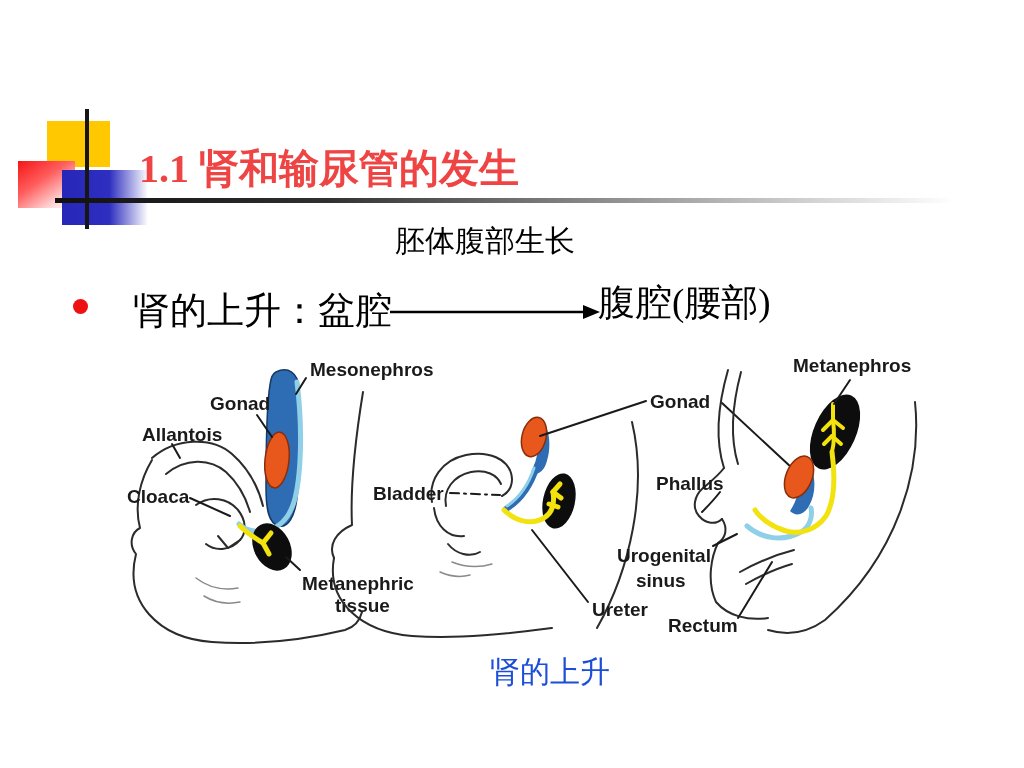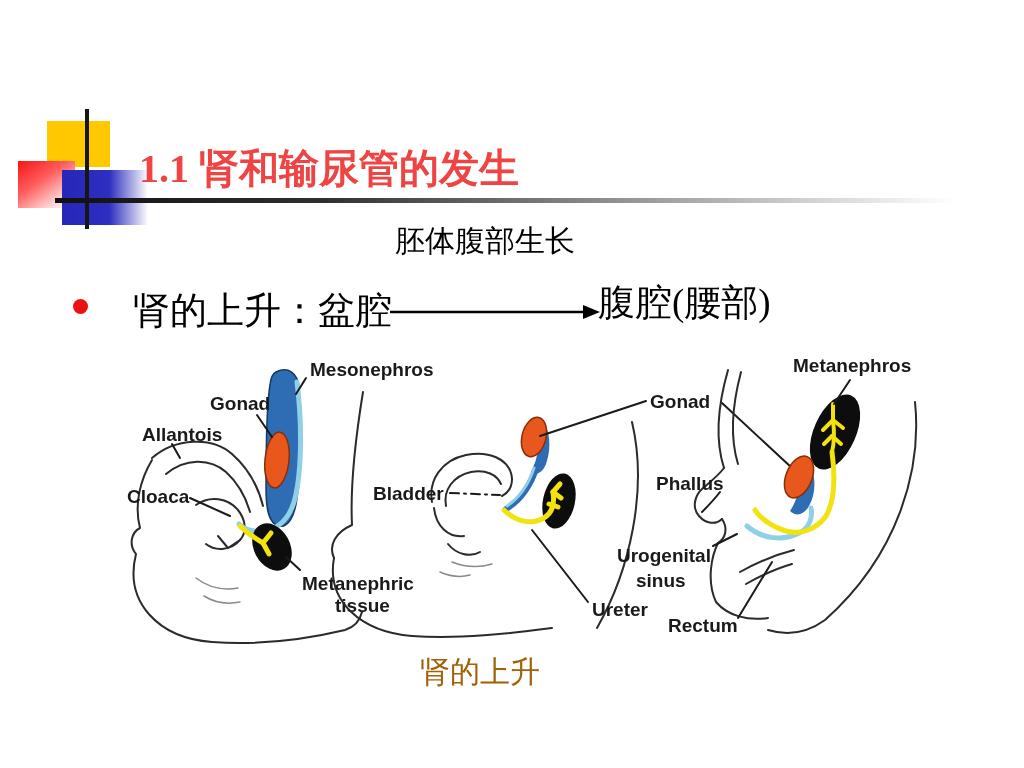--- a/index.html
+++ b/index.html
@@ -40,23 +40,23 @@
   .lead{left:109px;top:286px;margin-left:24px;}
   .result{left:598px;top:278px;}
   .proc-arrow{left:386px;top:299px;}
   
   .figure{left:100px;top:340px;}
   .figure text{
     font-family:"Liberation Sans","DejaVu Sans",sans-serif;
     font-size:19px;font-weight:bold;fill:#1a1a1a;
   }
   .caption{
-    left:420px;top:652px;width:260px;
-    font-family:"Liberation Serif","DejaVu Serif",serif;
-    font-size:30px;color:#a16207;
+    left:420px;top:652px;width:260px;text-align:center;
+    font-family:"Liberation Serif","DejaVu Serif",serif;
+    font-size:30px;color:#1d4ed8;
   }
 </style>
 </head>
 <body>
 
 <div class="abs deco-yellow"></div>
 <div class="abs deco-red"></div>
 <div class="abs deco-blue"></div>
 <div class="abs deco-vline"></div>
 <div class="abs deco-hrule"></div>

